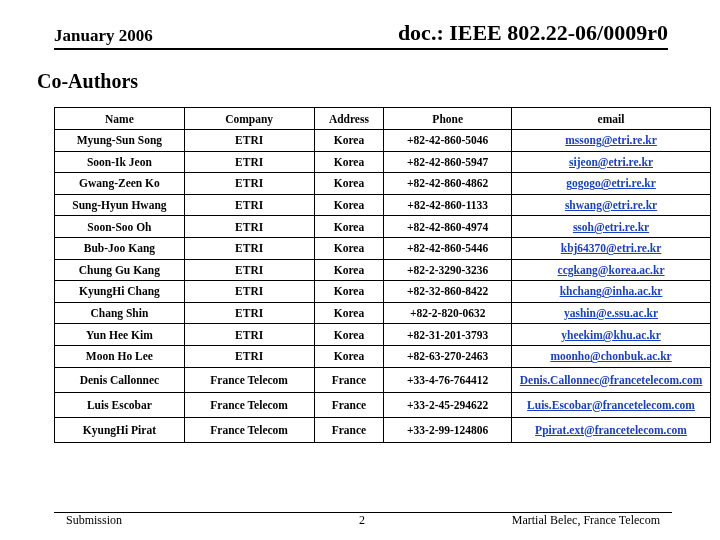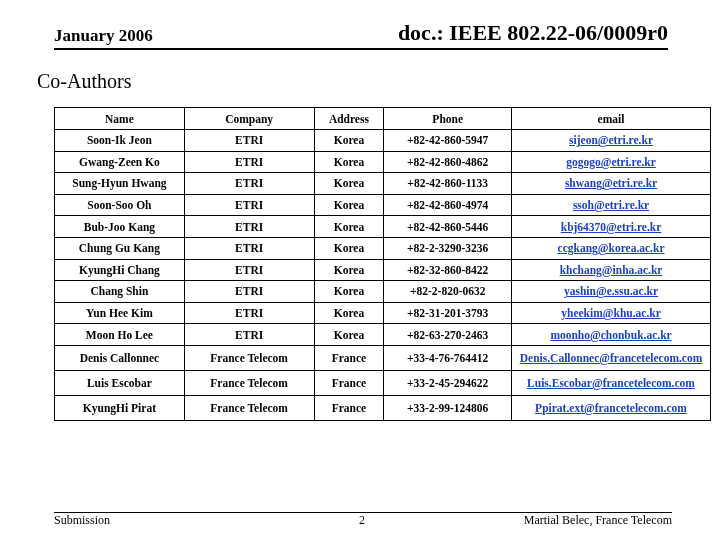--- a/index.html
+++ b/index.html
@@ -35,21 +35,21 @@
       right: 0;
       bottom: 2px;
       font-size: 22px;
       font-weight: bold;
     }
     .title {
       position: absolute;
       left: 37px;
       top: 70px;
       font-size: 20px;
-      font-weight: normal;
+      font-weight: bold;
     }
     table.authors {
       position: absolute;
       left: 54px;
       top: 107px;
       width: 657px;
       border-collapse: collapse;
       font-size: 11.5px;
       font-weight: bold;
     }
@@ -78,31 +78,31 @@
     .footer {
       position: absolute;
       left: 54px;
       top: 512px;
       width: 618px;
       border-top: 1px solid #000;
       font-size: 12px;
     }
     .footer-left {
       position: absolute;
-      left: 0;
+      left: 12px;
       top: 0;
     }
     .footer-center {
       position: absolute;
       left: 305px;
       top: 0;
     }
     .footer-right {
       position: absolute;
-      right: 0;
+      right: 12px;
       top: 0;
     }
   </style>
 </head>
 <body>
 
 <div class="header">
   <span class="header-left">January 2006</span>
   <span class="header-right">doc.: IEEE 802.22-06/0009r0</span>
 </div>
@@ -121,20 +121,27 @@
     <tr>
       <th>Name</th>
       <th>Company</th>
       <th>Address</th>
       <th>Phone</th>
       <th>email</th>
     </tr>
   </thead>
   <tbody>
     <tr class="kr">
+      <td>Myung-Sun Song</td>
+      <td>ETRI</td>
+      <td>Korea</td>
+      <td>+82-42-860-5046</td>
+      <td><a class="email">mssong@etri.re.kr</a></td>
+    </tr>
+    <tr class="kr">
       <td>Soon-Ik Jeon</td>
       <td>ETRI</td>
       <td>Korea</td>
       <td>+82-42-860-5947</td>
       <td><a class="email">sijeon@etri.re.kr</a></td>
     </tr>
     <tr class="kr">
       <td>Gwang-Zeen Ko</td>
       <td>ETRI</td>
       <td>Korea</td>

